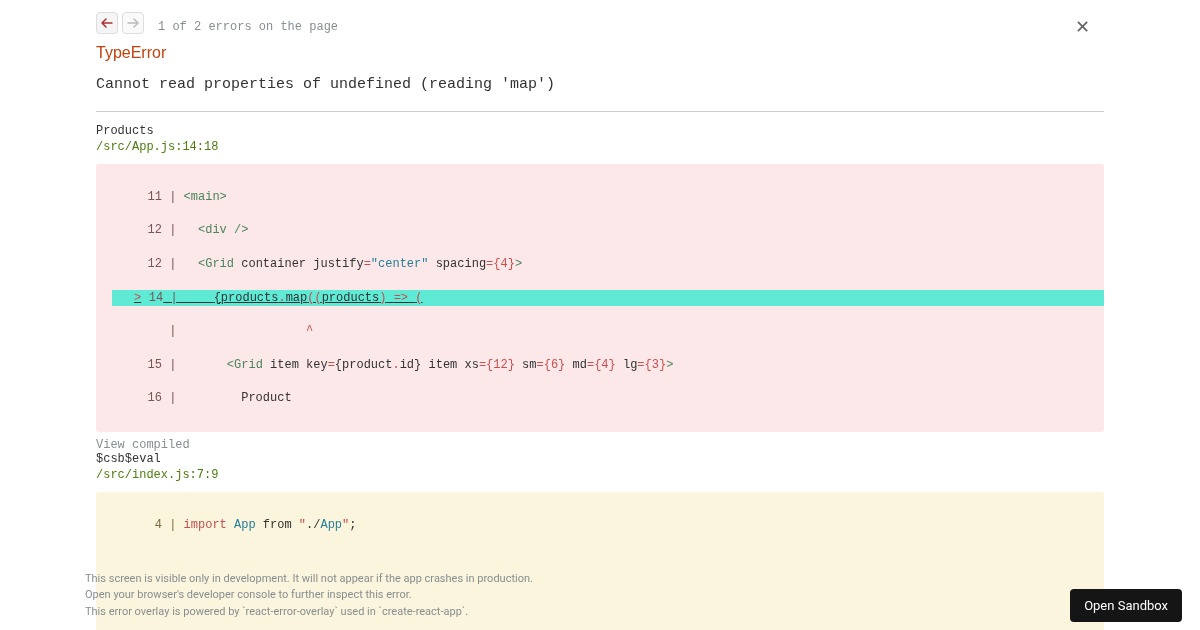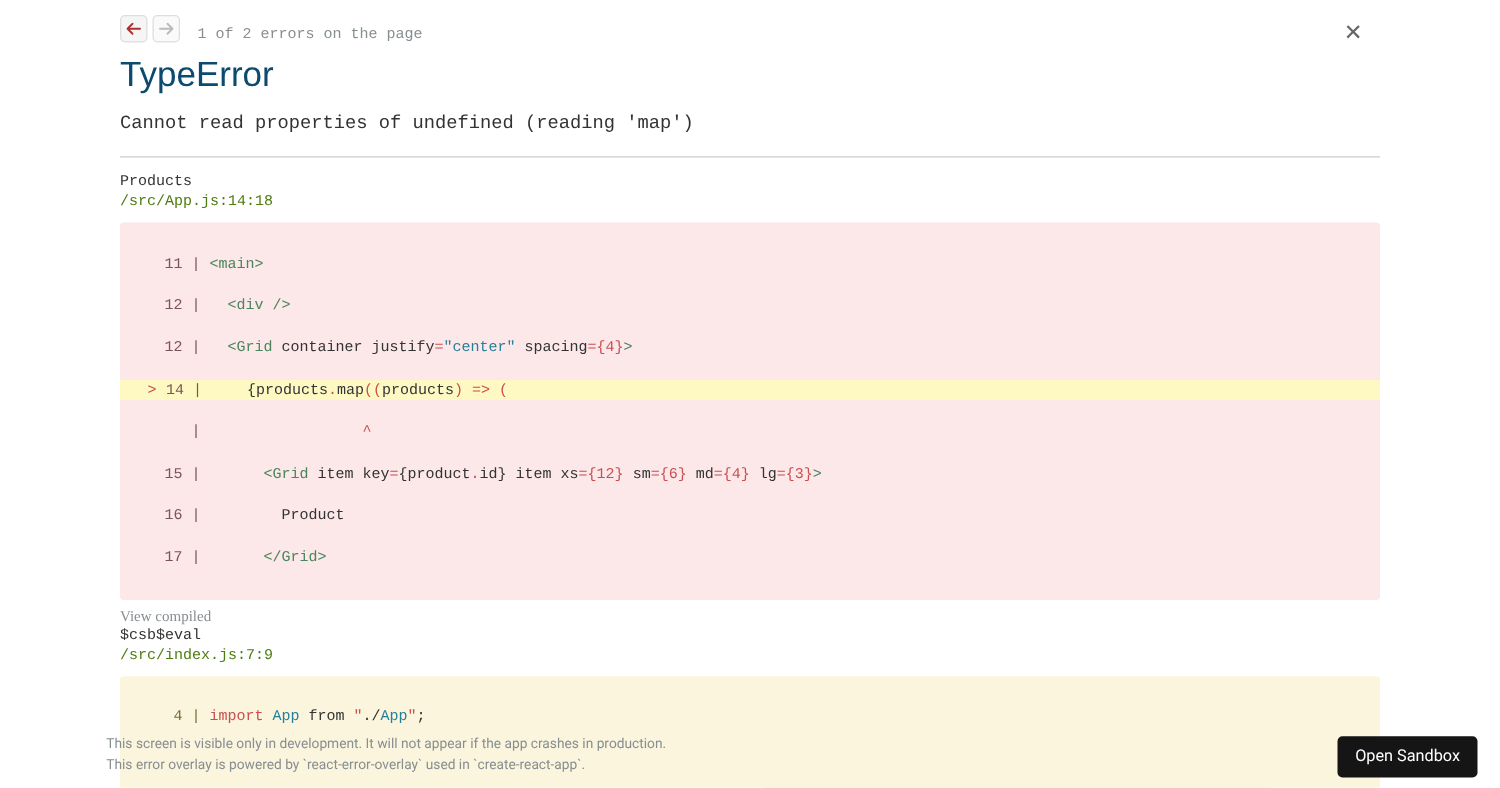--- a/index.html
+++ b/index.html
@@ -44,23 +44,23 @@
   .close-btn {
     position: absolute;
     top: 18px;
     right: 110px;
     font-size: 18px;
     color: #666;
     cursor: pointer;
     line-height: 1;
   }
   .error-title {
-    font-size: 28px;
+    font-size: 16px;
     font-weight: 400;
-    color: #0c4a6e;
+    color: #c2410c;
     margin-bottom: 14px;
     font-family: -apple-system, sans-serif;
   }
   .error-msg {
     font-family: "SFMono-Regular", Consolas, "Liberation Mono", Menlo, monospace;
     font-size: 15px;
     color: #333;
     margin-bottom: 18px;
     white-space: pre;
   }
@@ -85,35 +85,35 @@
     font-family: "SFMono-Regular", Consolas, "Liberation Mono", Menlo, monospace;
     font-size: 12px;
     line-height: 1.4;
     padding: 8px 0;
     border-radius: 3px;
     white-space: pre;
     overflow: hidden;
   }
   .code-red { background: #fce7e9; }
   .code-yellow { background: #fbf5de; }
-  .code-line { padding: 0 22px; }
-  .code-line.hl-red { background: #fef9c3; }
+  .code-line { padding: 0 22px; margin-left: 16px; }
+  .code-line.hl-red { background: #5eead4; text-decoration: underline; }
   .ln { color: #7a5555; display:inline-block; width:28px; text-align:right; }
   .pipe { color: #7a5555; }
   .code-yellow .ln, .code-yellow .pipe { color: #7a6b3a; }
   .tag { color: #4a845c; }
   .str { color: #267f99; }
   .num { color: #c94f4f; }
   .op { color: #c94f4f; }
   .yw-key { color: #c94f4f; }
   .yw-name { color: #267f99; }
   .yw-str { color: #c94f4f; }
   .plain { color: #333; }
   .view-compiled {
-    font-family: Liberation Serif, serif;
+    font-family: Liberation Mono, monospace;
     font-size: 12px;
     color: #878e91;
     margin-top: 6px;
     cursor: pointer;
   }
   .collapsed {
     font-family: "SFMono-Regular", Consolas, monospace;
     font-size: 12px;
     color: #333;
     margin: 22px 0 18px 0;
@@ -174,21 +174,20 @@
   <div class="frame-loc">/src/App.js:14:18</div>
 
   <div class="code-block code-red">
 <div class="code-line"><span class="ln">11</span> <span class="pipe">|</span> <span class="tag">&lt;main&gt;</span></div>
 <div class="code-line"><span class="ln">12</span> <span class="pipe">|</span>   <span class="tag">&lt;div</span> <span class="tag">/&gt;</span></div>
 <div class="code-line"><span class="ln">12</span> <span class="pipe">|</span>   <span class="tag">&lt;Grid</span><span class="plain"> container justify</span><span class="op">=</span><span class="str">"center"</span><span class="plain"> spacing</span><span class="op">=</span><span class="num">{</span><span class="num">4</span><span class="num">}</span><span class="tag">&gt;</span></div>
 <div class="code-line hl-red"><span class="op">&gt;</span><span class="ln" style="width:22px">14</span> <span class="pipe">|</span>     <span class="plain">{products</span><span class="op">.</span><span class="plain">map</span><span class="op">((</span><span class="plain">products</span><span class="op">)</span> <span class="op">=&gt;</span> <span class="op">(</span></div>
 <div class="code-line"><span class="ln">  </span> <span class="pipe">|</span>                  <span class="op">^</span></div>
 <div class="code-line"><span class="ln">15</span> <span class="pipe">|</span>       <span class="tag">&lt;Grid</span><span class="plain"> item key</span><span class="op">=</span><span class="plain">{product</span><span class="op">.</span><span class="plain">id}</span><span class="plain"> item xs</span><span class="op">=</span><span class="num">{12}</span><span class="plain"> sm</span><span class="op">=</span><span class="num">{6}</span><span class="plain"> md</span><span class="op">=</span><span class="num">{4}</span><span class="plain"> lg</span><span class="op">=</span><span class="num">{3}</span><span class="tag">&gt;</span></div>
 <div class="code-line"><span class="ln">16</span> <span class="pipe">|</span>         <span class="plain">Product</span></div>
-<div class="code-line"><span class="ln">17</span> <span class="pipe">|</span>       <span class="tag">&lt;/Grid&gt;</span></div>
 </div>
 
   <div class="view-compiled">View compiled</div>
 
 
   <div class="frame-label">$csb$eval</div>
   <div class="frame-loc">/src/index.js:7:9</div>
 
   <div class="code-block code-yellow">
 <div class="code-line"><span class="ln">4</span> <span class="pipe">|</span> <span class="yw-key">import</span> <span class="yw-name">App</span> <span class="plain">from</span> <span class="yw-str">"</span><span class="plain">./</span><span class="yw-name">App</span><span class="yw-str">"</span><span class="plain">;</span></div>
@@ -198,16 +197,17 @@
 
 
 
 
 </div>
 
 </div>
 
 <div class="footer-text">
   <div>This screen is visible only in development. It will not appear if the app crashes in production.</div>
+  <div>Open your browser's developer console to further inspect this error.</div>
   <div>This error overlay is powered by `react-error-overlay` used in `create-react-app`.</div>
 </div>
 
 <div class="open-sandbox">Open Sandbox</div>
 
 </body></html>

